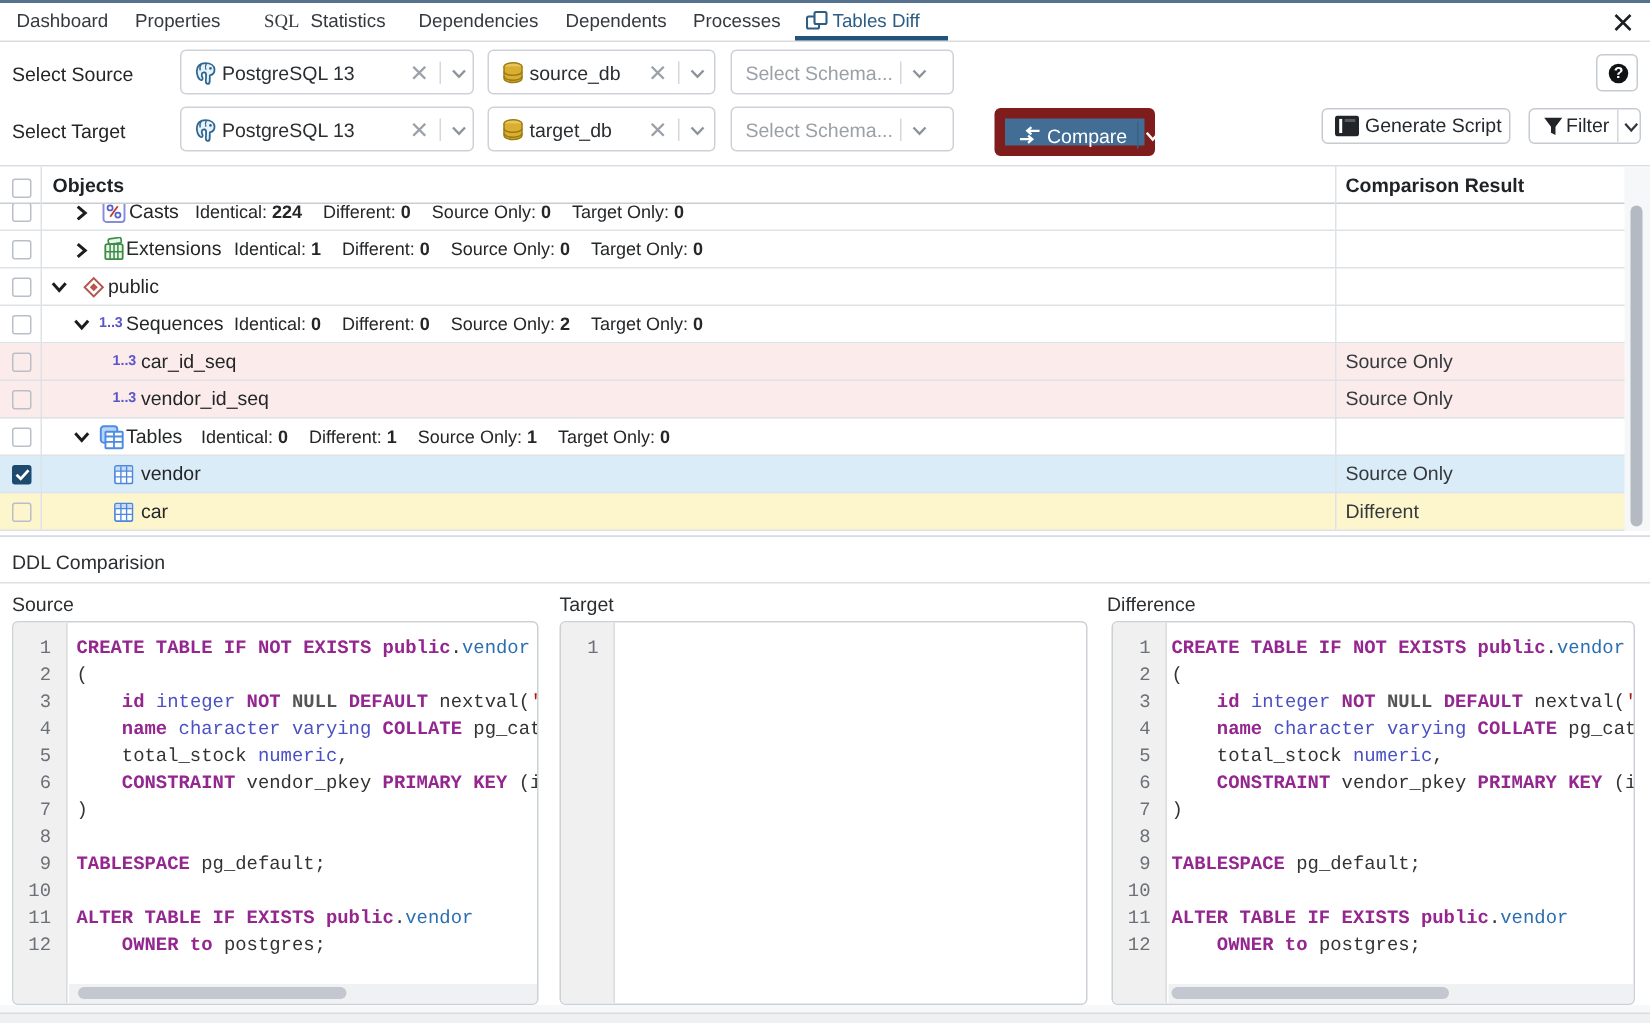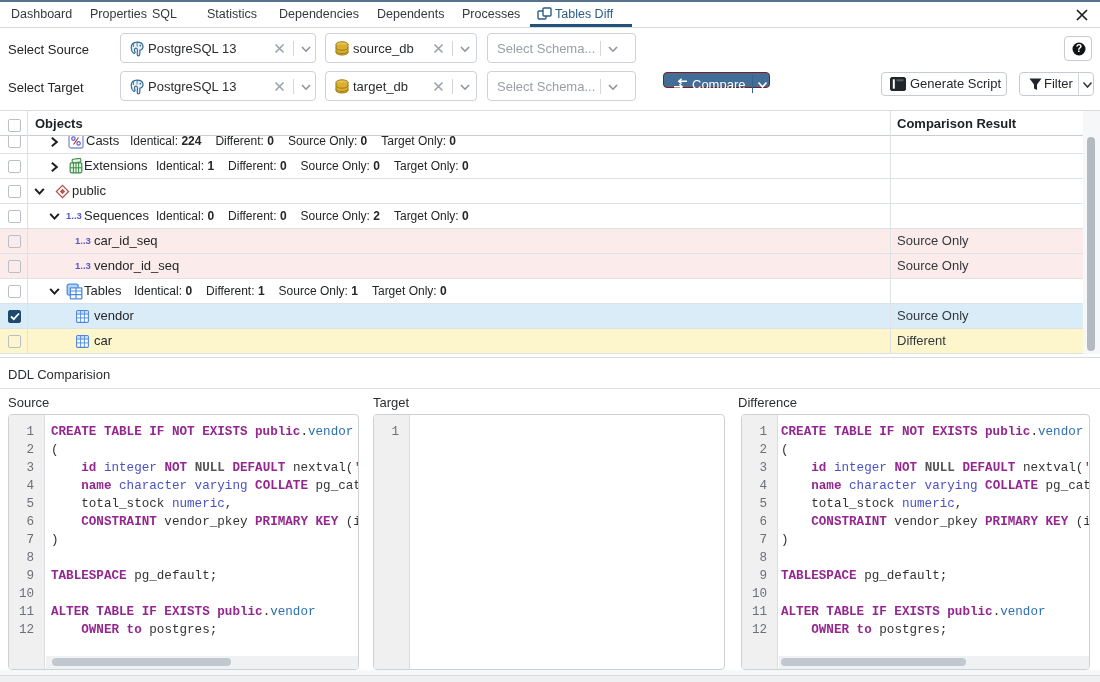--- a/index.html
+++ b/index.html
@@ -51,21 +51,21 @@
 .hsb { position:absolute; height:8px; border-radius:4px; background:#c3c7cf; }
 </style>
 </head>
 <body>
 <div id="app">
   <div id="topline" class="abs"></div>
 
   <div id="tabbar" class="abs">
     <span class="tab" style="left:11px;">Dashboard</span>
     <span class="tab" style="left:90px;">Properties</span>
-    <span class="tab" style="left:152px;">SQL</span>
+    <span class="tab" style="left:176px;font-family:Liberation Serif, serif;">SQL</span>
     <span class="tab" style="left:207px;">Statistics</span>
     <span class="tab" style="left:279px;">Dependencies</span>
     <span class="tab" style="left:377px;">Dependents</span>
     <span class="tab" style="left:462px;">Processes</span>
     <span class="tab" id="tab-active" style="left:555px;">Tables Diff</span>
     <svg class="abs" style="left:537px; top:5px;" width="15" height="15" viewBox="0 0 15 15">
       <rect x="1" y="4" width="8" height="8" rx="1" fill="none" stroke="#2b5d85" stroke-width="1.4"></rect>
       <rect x="6" y="1" width="8" height="8" rx="1" fill="#fff" stroke="#2b5d85" stroke-width="1.4"></rect>
     </svg>
   </div>
@@ -158,21 +158,21 @@
         </svg>
     </div>
     <div class="sel" style="left:487px; top:43px; width:149px;">
       <span class="txt ph" style="left:9px;">Select Schema...</span>
       <span class="sep" style="left:112px;"></span>
       <svg class="chev" style="left:119px;" viewBox="0 0 12 12">
           <path d="M2 4 L6 8.2 L10 4" fill="none" stroke="#8d939b" stroke-width="1.6"></path>
         </svg>
     </div>
 
-    <div class="abs" style="left:663px; top:43.5px; width:107px; height:16px; background:#426e96; border:1px solid #7f1d1d; border-radius:4px;text-align:center;">
+    <div class="abs" style="left:663px; top:43.5px; width:107px; height:32px; background:#426e96; border:7px solid #7f1d1d; border-radius:4px;text-align:center;">
       <svg style="position:absolute; left:9px; top:5px;" width="15" height="12" viewBox="0 0 15 12">
           <path d="M14 3.2 H6 M8.6 0.8 L5.8 3.2 L8.6 5.6" fill="none" stroke="#fff" stroke-width="1.5"></path>
           <path d="M1 8.8 H9 M6.4 6.4 L9.2 8.8 L6.4 11.2" fill="none" stroke="#fff" stroke-width="1.5"></path>
         </svg>
       <span style="position:absolute; left:28px; top:4px; font-size:13px; color:#fff;">Compare</span>
       <span style="position:absolute; left:88px; top:2px; width:1px; height:18px; background:#33628b;"></span>
       <svg style="position:absolute; left:93px; top:7px;" width="11" height="10" viewBox="0 0 11 10">
           <path d="M1.5 2.5 L5.5 7 L9.5 2.5" fill="none" stroke="#fff" stroke-width="1.7"></path>
         </svg>
     </div>

